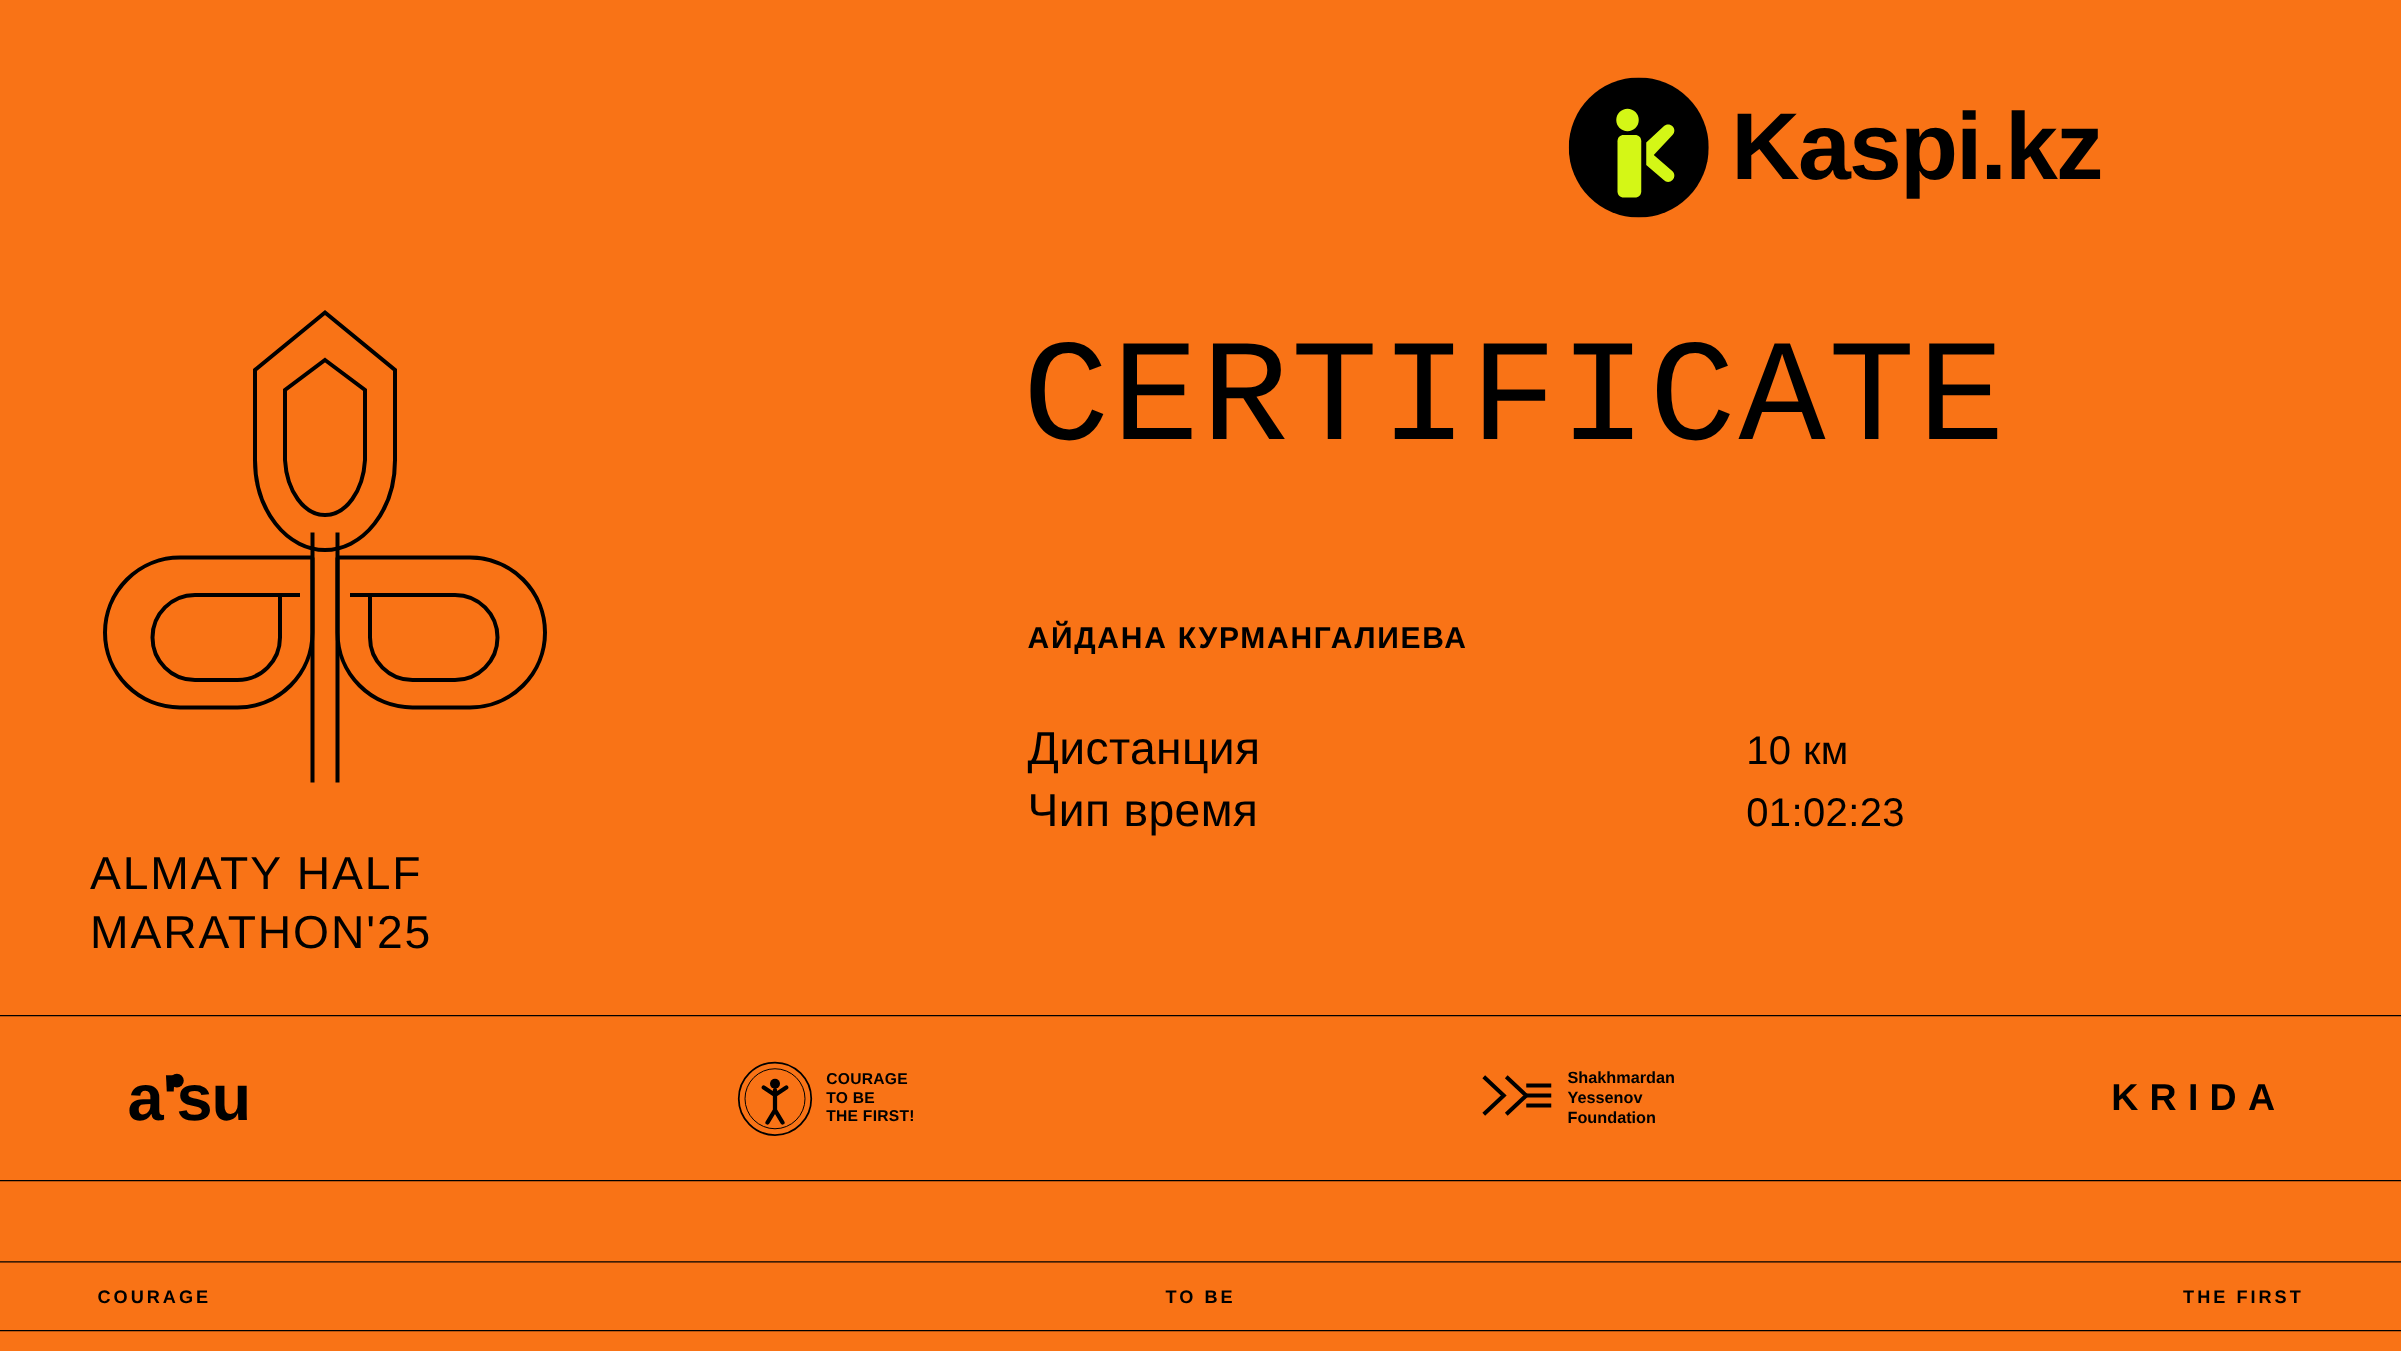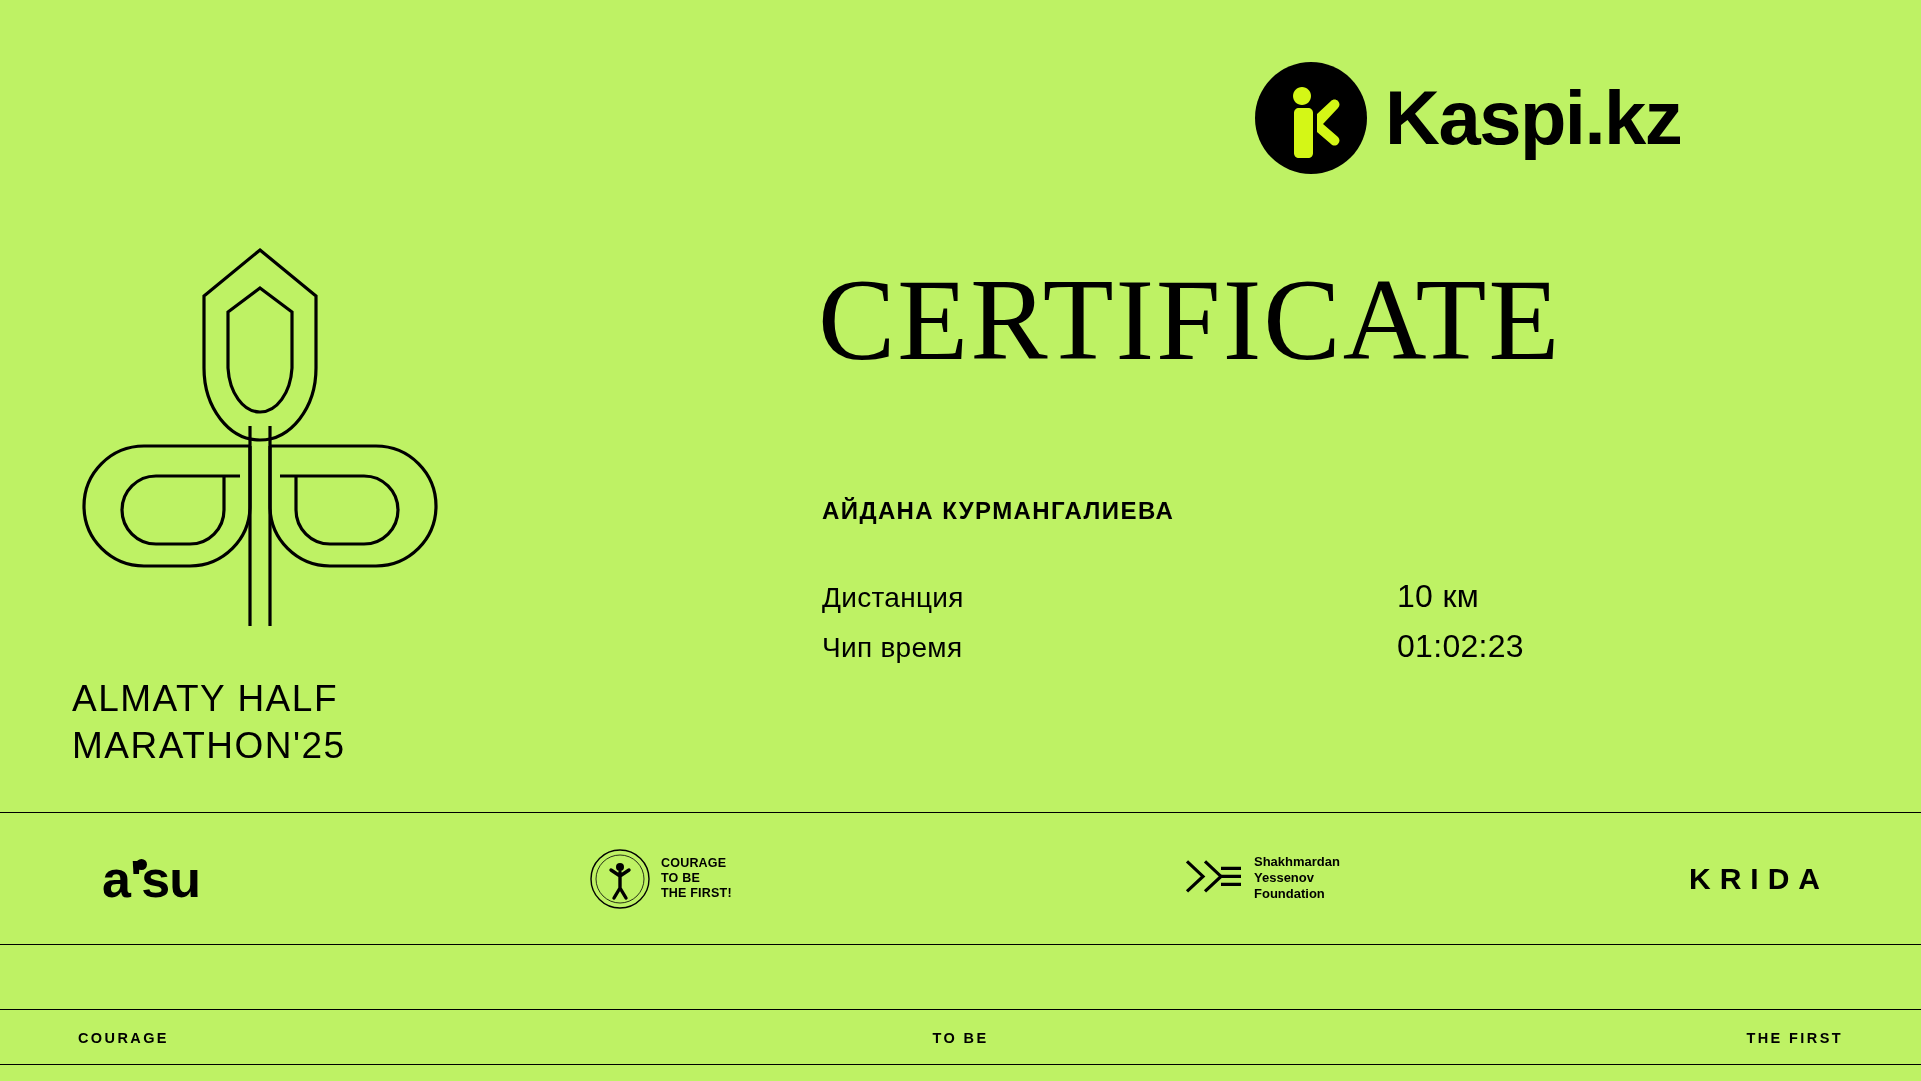--- a/index.html
+++ b/index.html
@@ -12,21 +12,21 @@
     height: 1081px;
     overflow: hidden;
     font-family: "Liberation Sans", sans-serif;
     color: #000;
     position: relative;
   }
 
   .certificate {
     position: absolute;
     inset: 0;
-    background: #bef264;
+    background: #f97316;
   }
 
   
   .kaspi-logo {
     position: absolute;
     top: 62px;
     left: 1255px;
     display: flex;
     align-items: center;
     gap: 18px;
@@ -71,21 +71,21 @@
   
   .cert-heading {
     position: absolute;
     top: 262px;
     left: 818px;
     font-size: 116px;
     font-weight: 400;
     letter-spacing: 2px;
     line-height: 1;
     color: #000;
-    font-family: Liberation Serif, serif;
+    font-family: Liberation Mono, monospace;
   }
 
   .participant-name {
     position: absolute;
     top: 497px;
     left: 822px;
     font-size: 24px;
     font-weight: 700;
     letter-spacing: 1.4px;
     color: #000;
@@ -98,21 +98,21 @@
     left: 822px;
     width: 800px;
   }
   .result-row {
     display: flex;
     align-items: baseline;
     height: 50px;
   }
   .result-label {
     width: 575px;
-    font-size: 28px;
+    font-size: 37px;
     letter-spacing: 0.3px;
     color: #000;
   }
   .result-value {
     font-size: 32px;
     letter-spacing: 0.3px;
     color: #000;
   }
 
   

